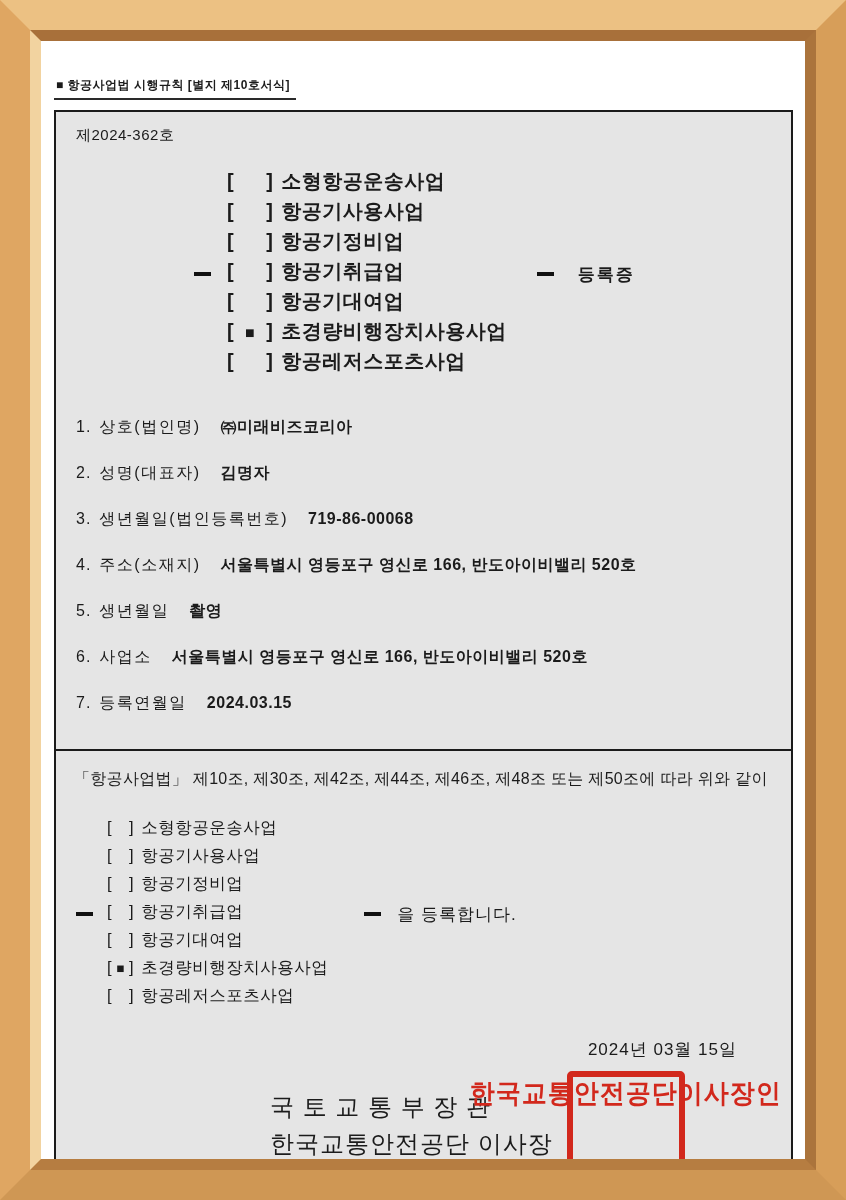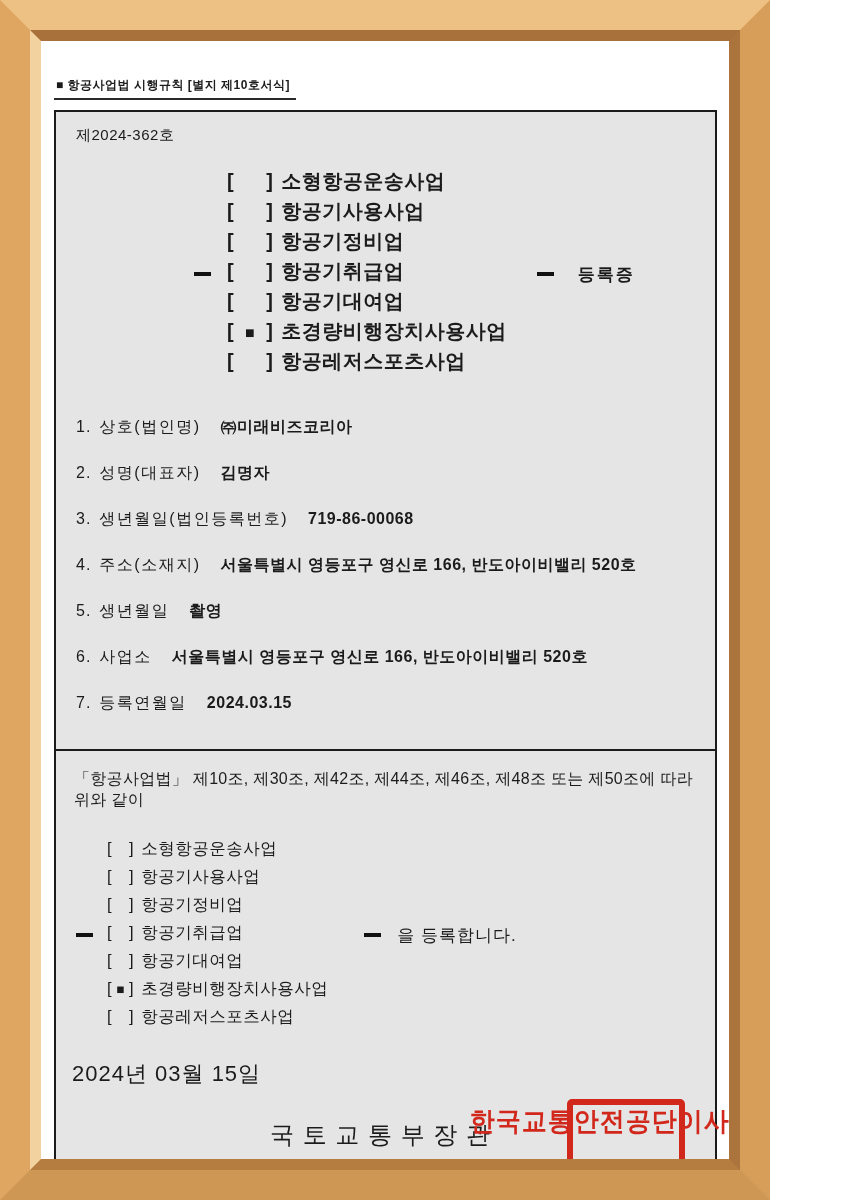--- a/index.html
+++ b/index.html
@@ -3,21 +3,21 @@
 <meta charset="utf-8">
 <style>
   * { margin: 0; padding: 0; box-sizing: border-box; }
   body {
     font-family: "Liberation Sans", "DejaVu Sans", sans-serif;
     color: #1b1b1b;
     background: #fff;
   }
   
   .stage {
-    width: 770px; height: 1200px;
+    width: 846px; height: 1200px;
     border: 30px solid;
     border-color: #ecc183 #d79e59 #cf9754 #dfa662;
     position: relative;
   }
   .frame-bevel {
     width: 100%; height: 100%;
     border: 11px solid;
     border-color: #a8703a #ab743c #b67d41 #f2d3a0;
   }
   .mat {
@@ -73,21 +73,21 @@
   .register-text { align-self: center; margin-left: 16px; font-size: 17px; letter-spacing: 1px; }
   
   .fields { margin-left: 4px; }
   .field-row { display: flex; align-items: baseline; margin-bottom: 25px; font-size: 16px; }
   .field-row.gap-big { margin-top: 12px; }
   .f-no { letter-spacing: 1px; margin-right: 8px; }
   .f-label { letter-spacing: 1.5px; }
   .f-value { font-weight: 700; margin-left: 20px; letter-spacing: 0.5px; }
   
   .statement { font-size: 16px; letter-spacing: 0.3px; margin: 2px 0 18px 2px; }
-  .date-line { padding-right: 46px; font-size: 22px; letter-spacing: 1px; margin-top: 18px; }
+  .date-line { text-align: right; padding-right: 46px; font-size: 17px; letter-spacing: 1px; margin-top: 18px; }
   
   .sig-row { display: flex; align-items: center; margin-top: 10px; margin-left: 198px; }
   .sig-lines { display: flex; flex-direction: column; }
   .sig-line { font-size: 24px; line-height: 37px; letter-spacing: 1px; white-space: nowrap; }
   .seal {
     margin-left: 14px;
     width: 118px; height: 108px;
     border: 6px solid #d2281c;
     border-radius: 5px;
     color: #d2281c;

